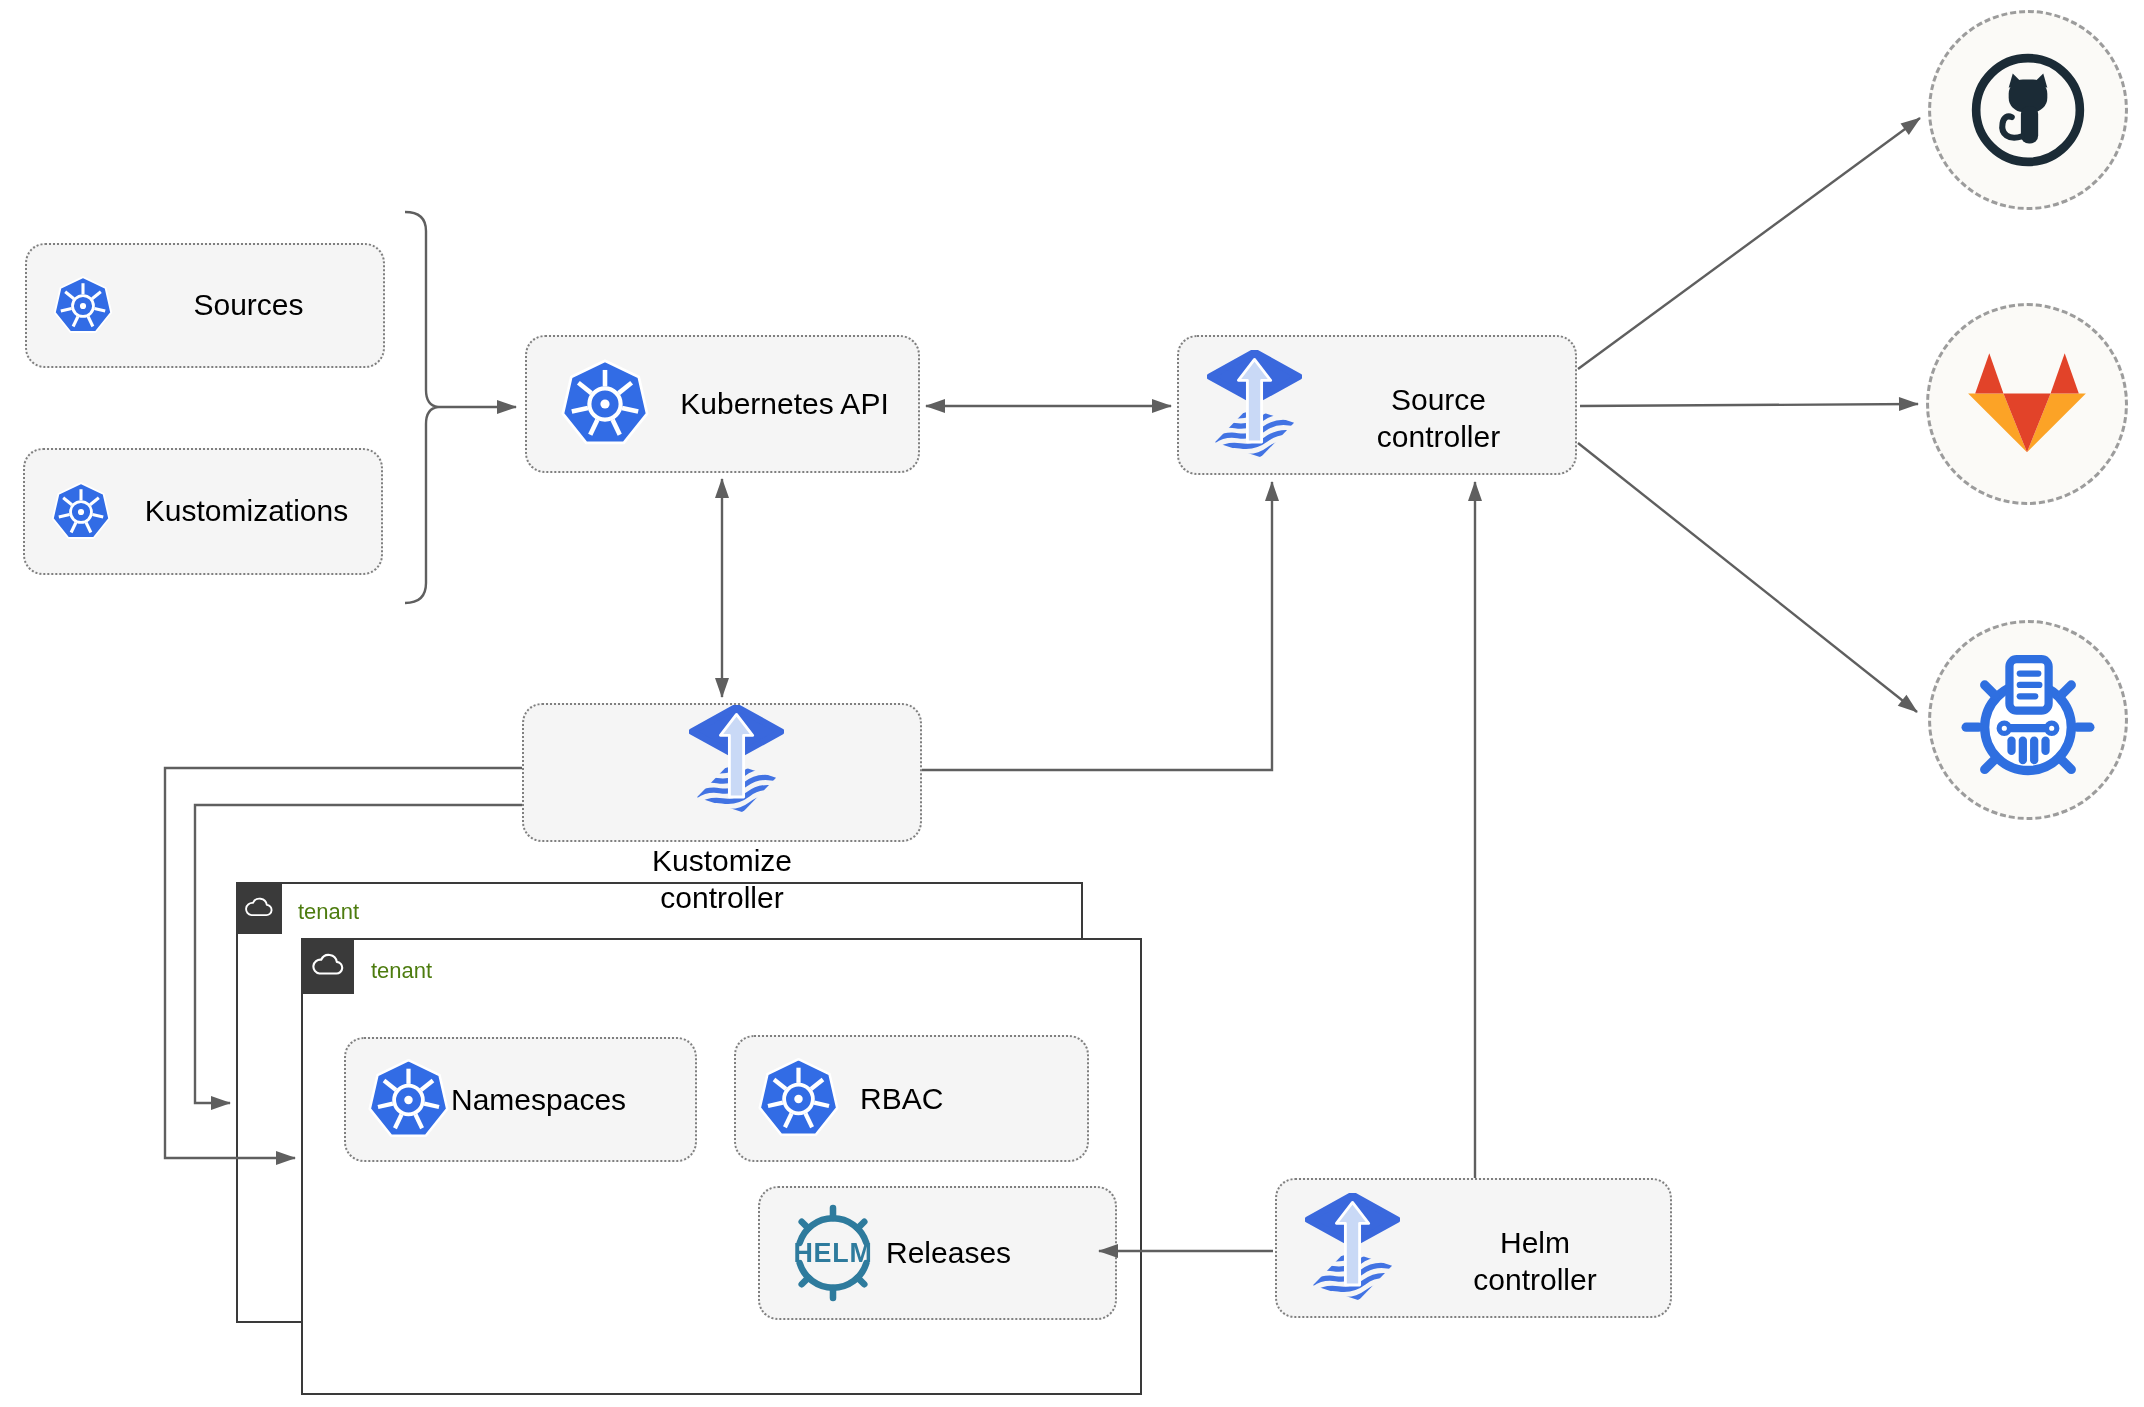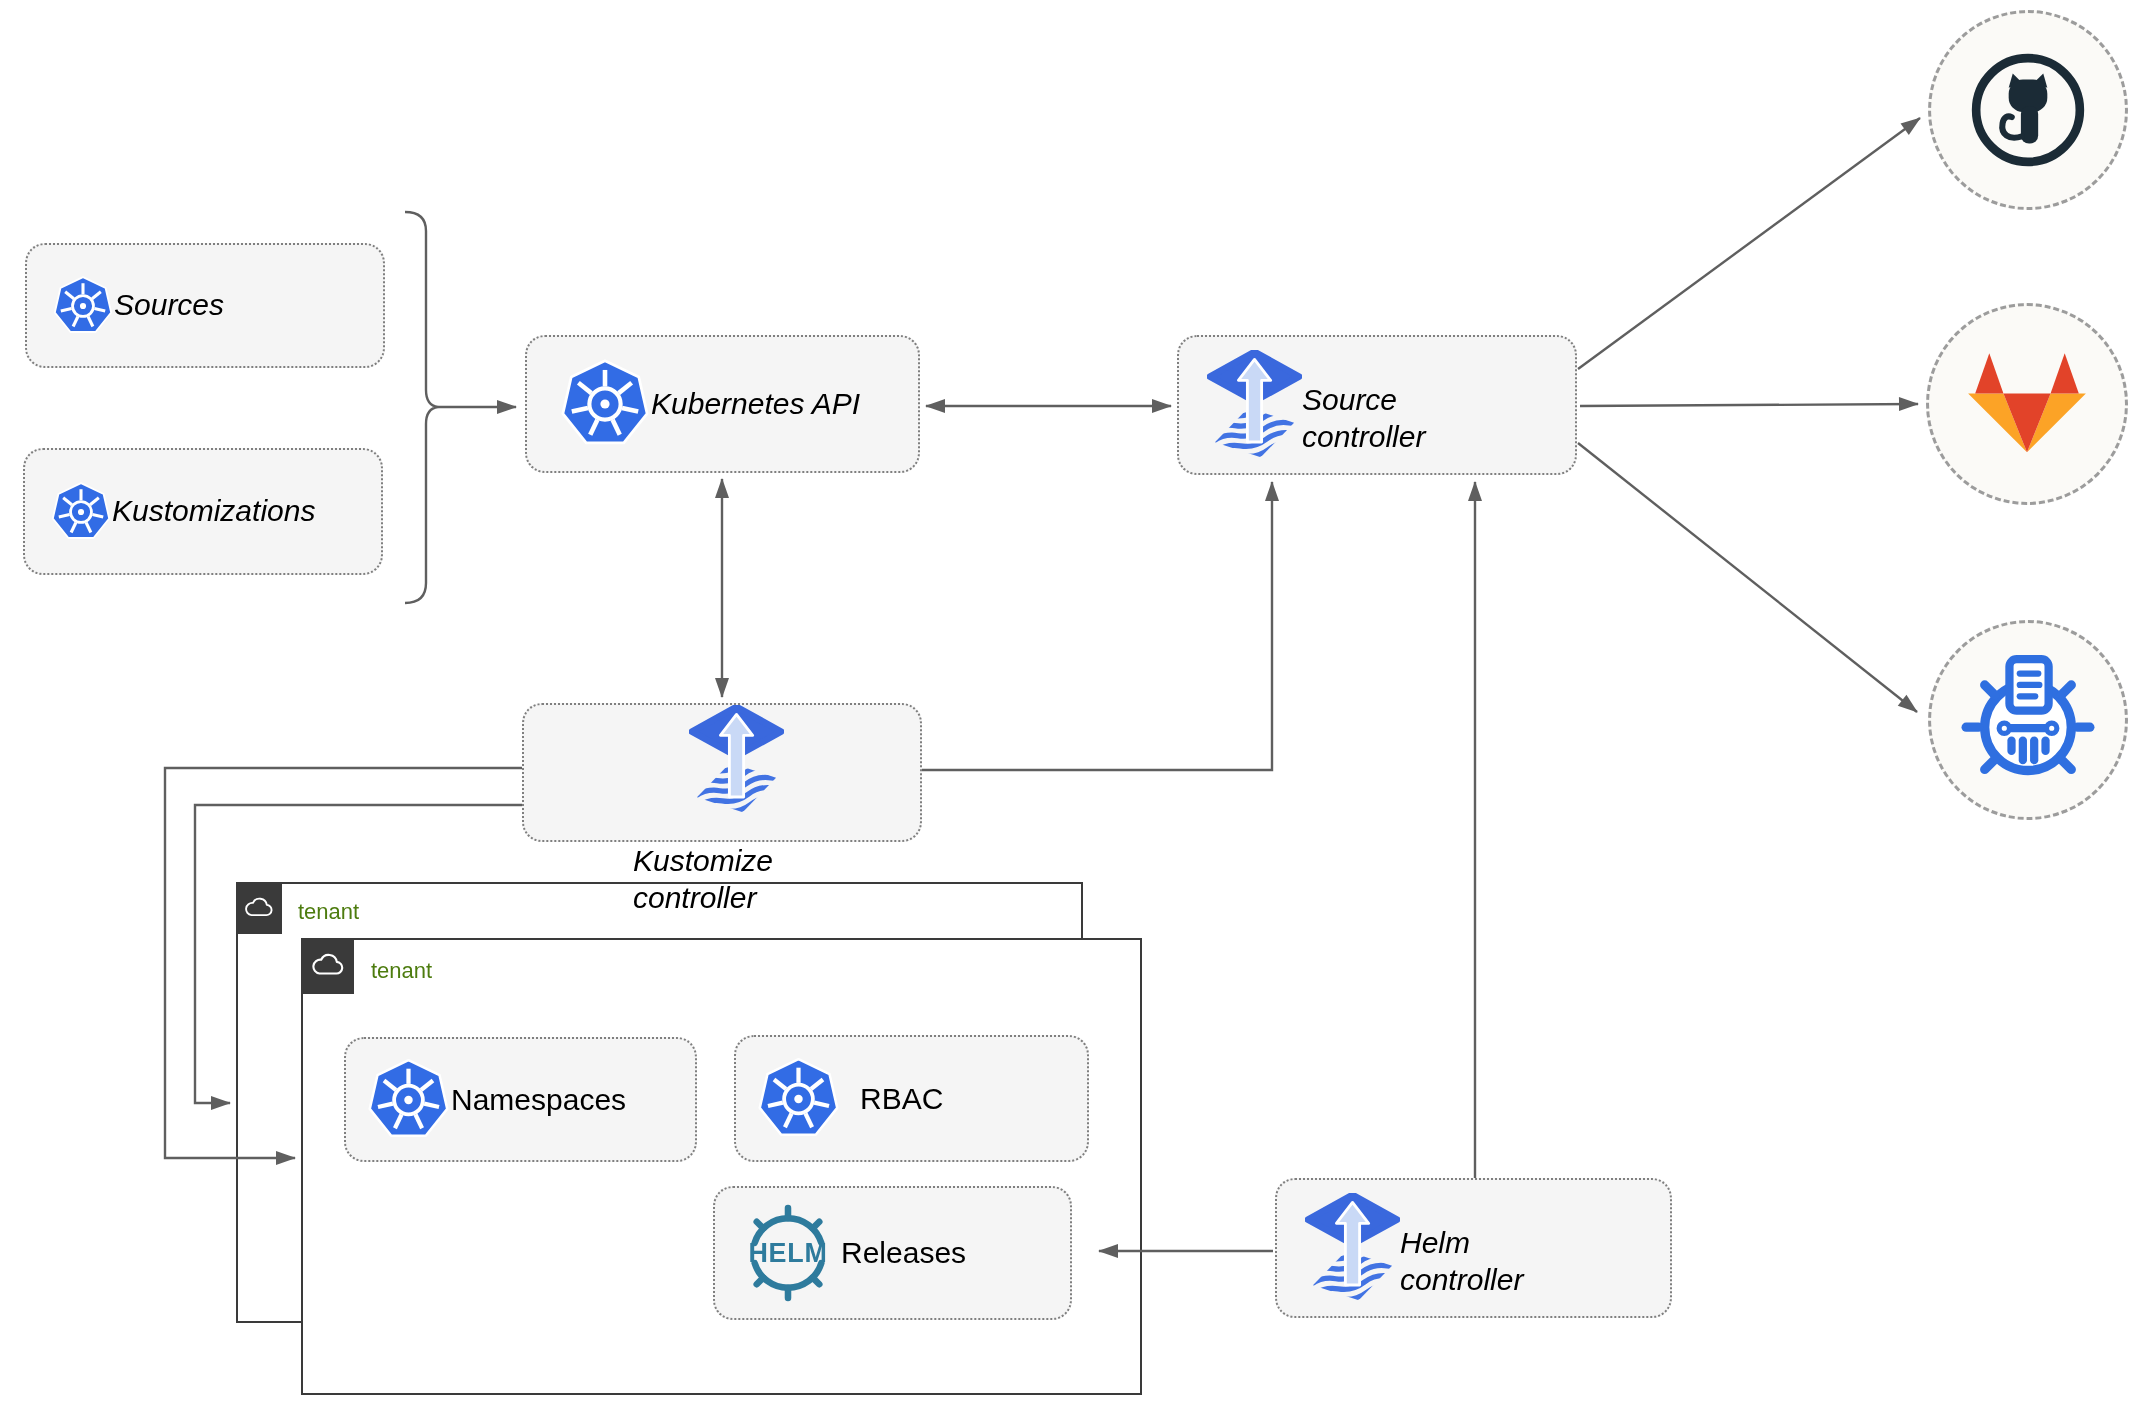--- a/index.html
+++ b/index.html
@@ -6,21 +6,21 @@
   .canvas{position:relative;width:2144px;height:1407px;background:#fff;
           font-family:"Liberation Sans",sans-serif;overflow:hidden;}
 
   
   .wires{position:absolute;left:0;top:0;z-index:6;pointer-events:none;}
 
   
   .node{position:absolute;display:flex;align-items:center;background:#f5f5f5;
         border:2px dotted #7f7f7f;border-radius:20px;box-sizing:border-box;z-index:3;}
   .node .icon{flex:0 0 auto;}
-  .node .label{flex:1;text-align:left;font-size:30px;color:#000;line-height:1.22;font-style:italic;}
+  .node .label{flex:1;text-align:center;font-size:30px;color:#000;line-height:1.22;}
   .stack{display:inline-block;width:178px;margin-top:28px;}
 
   #n-sources{left:25px;top:243px;width:360px;height:125px;}
   #n-kustomizations{left:23px;top:448px;width:360px;height:127px;}
   #n-api{left:525px;top:335px;width:395px;height:138px;}
   #n-source{left:1177px;top:335px;width:400px;height:140px;}
   #n-kustomize{left:522px;top:703px;width:400px;height:139px;flex-direction:column;}
   #n-helm{left:1275px;top:1178px;width:397px;height:140px;}
   #n-sources .icon,#n-kustomizations .icon{margin-left:25px;}
   #n-api .icon{margin-left:32px;}
@@ -39,21 +39,21 @@
   #tenant-front .tenant-label{left:68px;top:18px;}
 
   
   .inner{position:absolute;display:flex;align-items:center;background:#f5f5f5;
          border:2px dotted #7f7f7f;border-radius:20px;box-sizing:border-box;}
   .inner .icon{flex:0 0 auto;margin-left:20px;}
   .inner .label{flex:1;font-size:30px;color:#000;}
   #n-namespaces{left:41px;top:97px;width:353px;height:125px;}
   #n-rbac{left:431px;top:95px;width:355px;height:127px;gap:19px;}
   #n-crds{left:41px;top:245px;width:353px;height:125px;}
-  #n-releases{left:410px;top:246px;width:359px;height:134px;}
+  #n-releases{left:455px;top:246px;width:359px;height:134px;}
 
   
   .ext{position:absolute;border-radius:50%;border:3px dashed #9c9c9c;background:#fbfaf7;
        display:flex;align-items:center;justify-content:center;box-sizing:border-box;z-index:4;}
   #ext-github{left:1928px;top:10px;width:200px;height:200px;}
   #ext-gitlab{left:1926px;top:303px;width:202px;height:202px;}
   #ext-cm{left:1928px;top:620px;width:200px;height:200px;}
 
   .helm-word{font-family:"Liberation Sans",sans-serif;font-weight:bold;font-size:37px;letter-spacing:1px;}
 </style>

